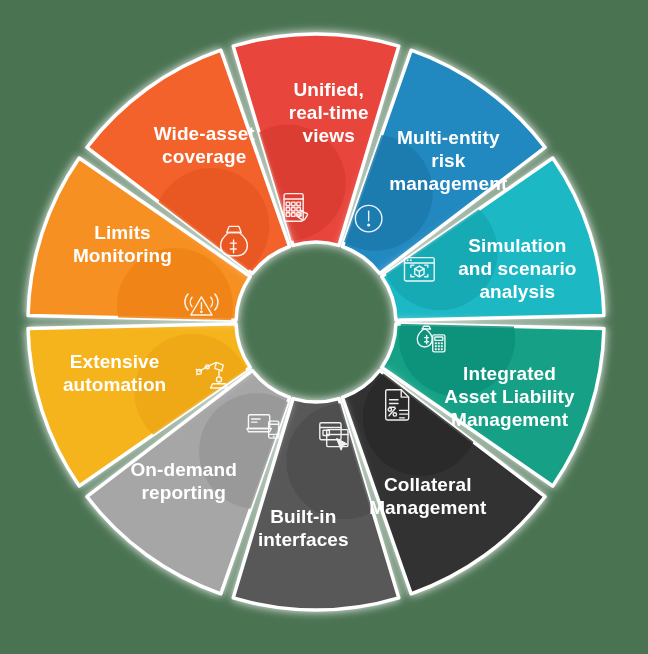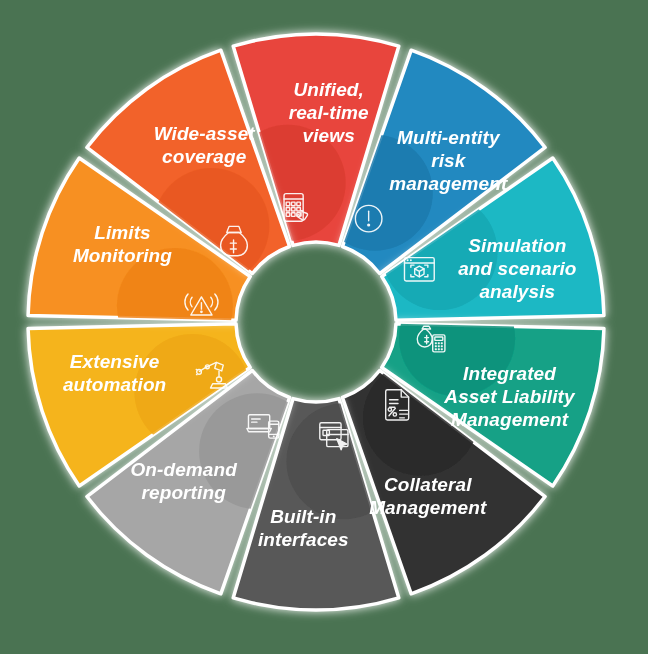--- a/index.html
+++ b/index.html
@@ -11,21 +11,20 @@
     width: 648px;
     height: 654px;
     background: #4a7352;
     font-family: "Liberation Sans", sans-serif;
     overflow: hidden;
   }
   #wheel-root {
     position: relative;
     width: 532px;
     height: 654px;
-    font-style: italic;
   }
   svg#wheel-svg {
     position: absolute;
     left: 0;
     top: 0;
     width: 648px;
     height: 654px;
     display: block;
   }
   .seg-label {

